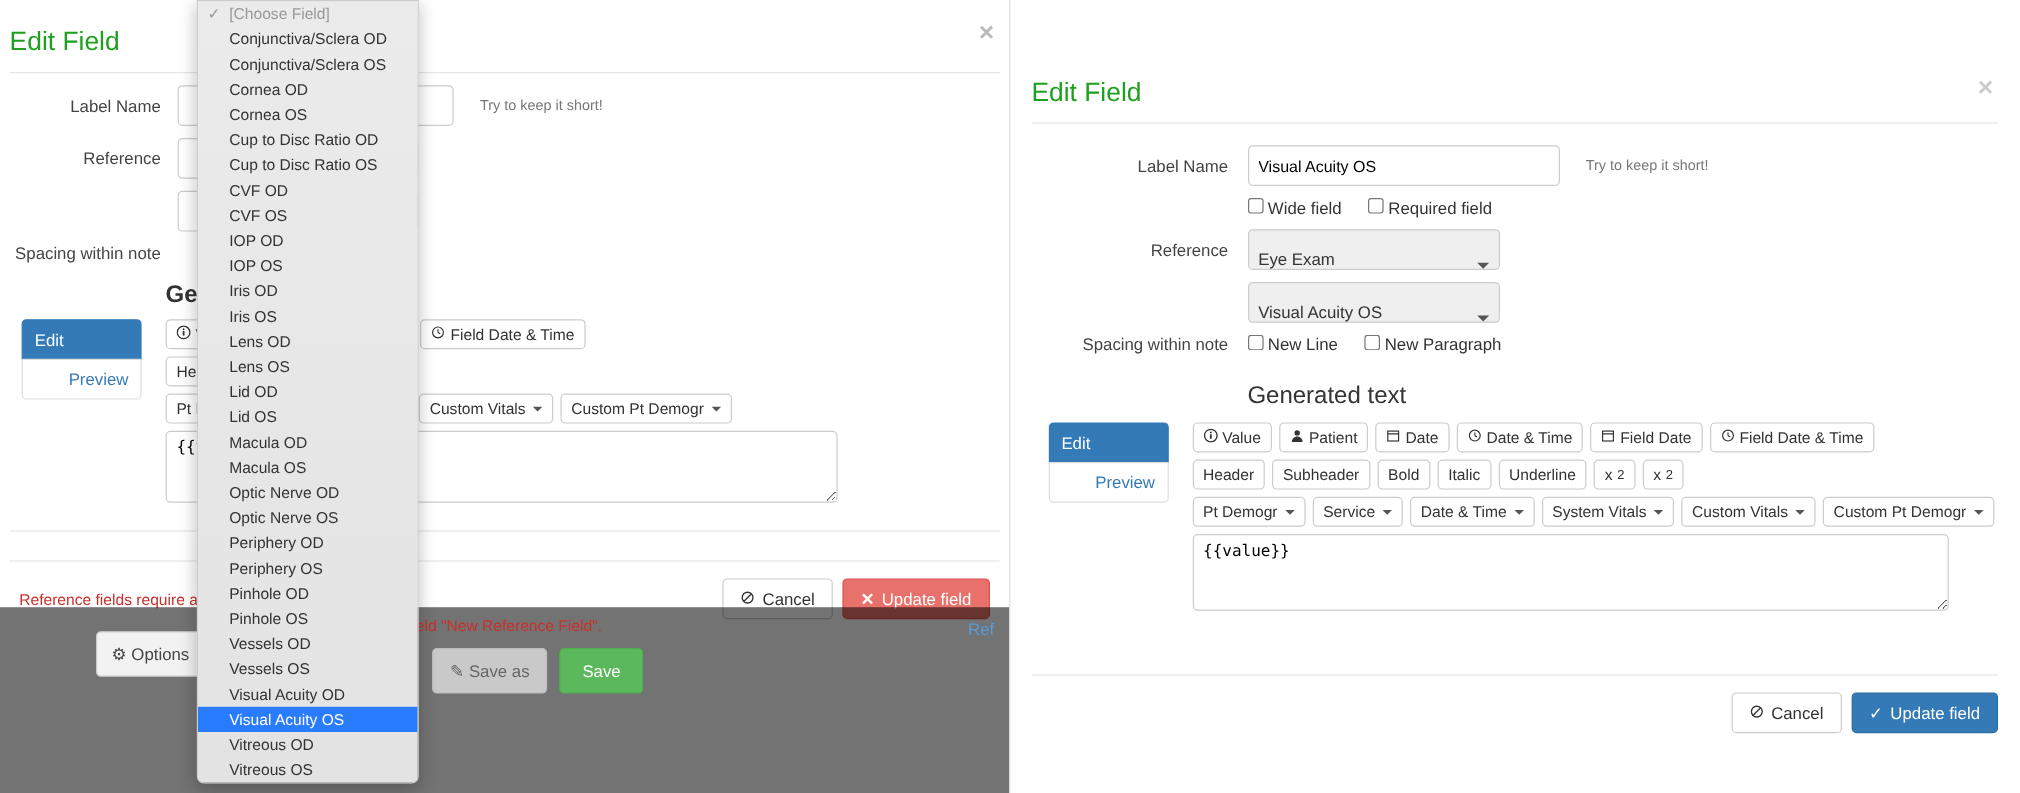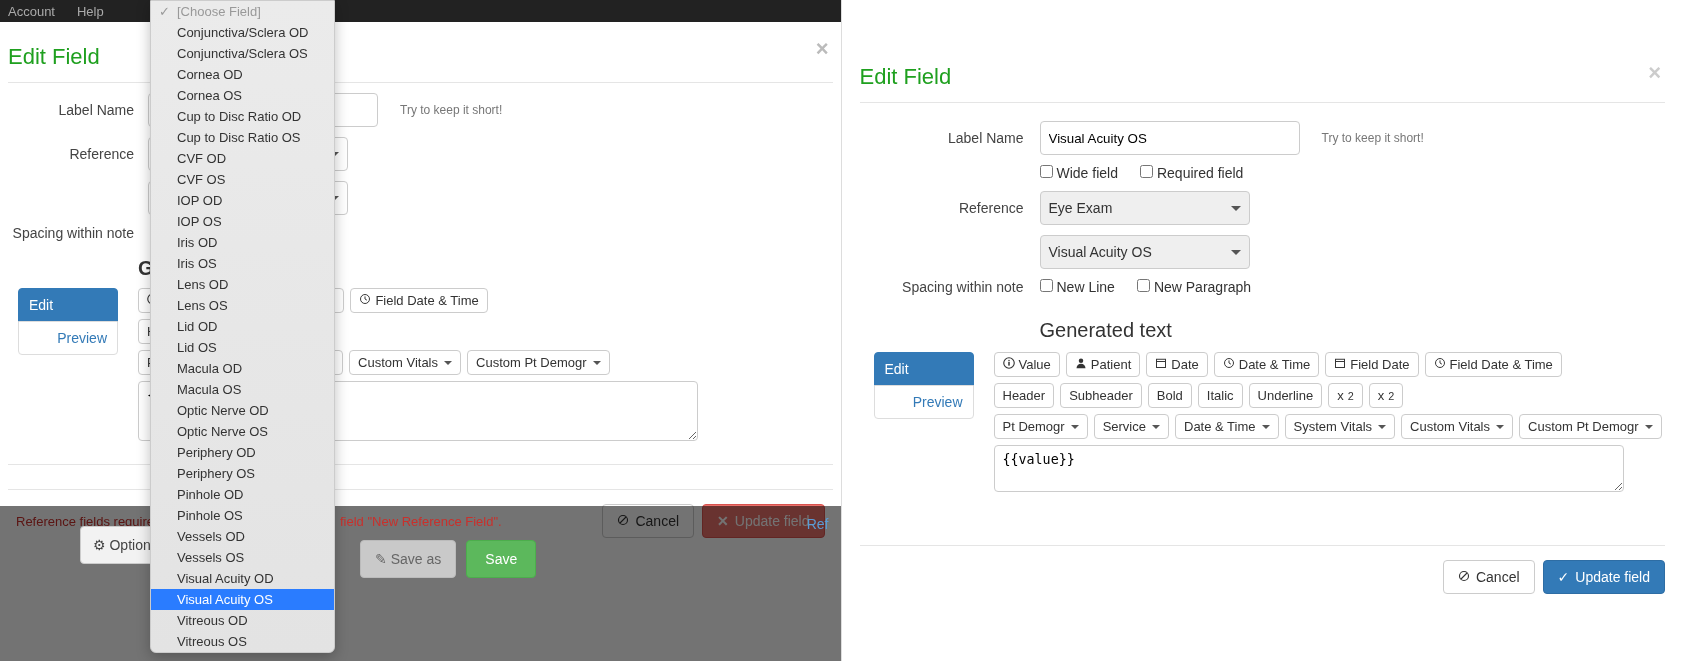--- a/index.html
+++ b/index.html
@@ -35,54 +35,50 @@
   .warn { color: #c9302c; font-size: 13px; }
   .btn { border: 1px solid #ccc; border-radius: 4px; padding: 8px 14px; background: #fff; cursor: pointer; display: inline-flex; align-items: center; gap: 6px; }
   .btn-red { background: #e9716b; border-color: #d9534f; color: #fff; }
   .btn-blue { background: #337ab7; border-color: #2e6da4; color: #fff; }
   .left-dim-bottom { position: absolute; left: 0; right: 0; bottom: 0; height: 155px; background: rgba(0,0,0,0.55); display: flex; align-items: center; justify-content: center; gap: 8px; overflow: hidden; }
   .dim-box { background: #f2f2f2; border: 1px solid #ccc; border-radius: 4px; padding: 10px 12px; color: #444; }
   .dim-save { background: #5cb85c; border-color: #4cae4c; color: #fff; padding: 10px 18px; border-radius: 4px; border: 1px solid #4cae4c; }
   .dim-saveas { background: #c9c9c9; color: #666; padding: 10px 14px; border-radius: 4px; border: 1px solid #bbb; display: inline-flex; align-items: center; gap: 4px; }
   .dim-undo { background: #fff; padding: 10px 14px; border-radius: 4px; border: 1px solid #ccc; }
   
-  .dropdown { position: absolute; top: 0; left: 150px; width: 185px; background: linear-gradient(#ebebeb,#e3e3e3); border: 1px solid #ccc; border-radius: 0 0 6px 6px; box-shadow: 0 4px 14px rgba(0,0,0,0.25); z-index: 50; max-height: 660px; overflow-y: auto; }
+  .dropdown { position: absolute; top: 0; left: 164px; width: 185px; background: linear-gradient(#ebebeb,#e3e3e3); border: 1px solid #ccc; border-radius: 0 0 6px 6px; box-shadow: 0 4px 14px rgba(0,0,0,0.25); z-index: 50; max-height: 660px; overflow-y: auto; }
   .dropdown .dd-item { padding: 3px 10px 3px 26px; font-size: 13px; color: #333; cursor: pointer; white-space: nowrap; position: relative; }
   .dropdown .dd-item.placeholder { color: #999; }
   .dropdown .dd-item.placeholder::before { content: "✓"; position: absolute; left: 8px; color: #999; }
   .dropdown .dd-item.selected { background: #2a7cff; color: #fff; }
   
   .icon { width: 12px; height: 12px; display: inline-block; }
   svg { display: block; }
   
   .right-inner { padding: 20px 18px 0 18px; position: relative; }
   .right-title { color: #1fa01f; font-size: 22px; font-weight: 400; padding: 44px 0 8px 0; }
   .right-close { position: absolute; top: 60px; right: 22px; color: #ccc; font-size: 22px; font-weight: bold; cursor: pointer; }
   .right-form { margin-top: 18px; }
   .right-row { display: flex; align-items: center; margin: 10px 0; }
   .right-label { width: 180px; text-align: right; padding-right: 16px; color: #444; }
   .chk { margin-right: 4px; }
   .chk-label { margin-right: 22px; }
-  .select-box { border: 1px solid #ccc; border-radius: 4px; height: 34px; width: 210px; padding: 0 8px; background: #efefef; display: flex; align-items: center; justify-content: space-between; }
+  .select-box { border: 1px solid #ccc; border-radius: 4px; height: 34px; width: 210px; padding: 0 8px; background: #efefef; display: flex; align-items: flex-end; justify-content: space-between; }
   .gen-head-r { font-size: 20px; font-weight: 400; padding: 14px 0 10px 180px; }
   .gen-body-r { display: flex; gap: 20px; padding-left: 14px; }
   .tab-col-r { width: 100px; margin-left: 0; }
-  .textarea-r { width: 630px; height: 47px; }
+  .textarea-r { width: 630px; height: 64px; }
   .footer-right { display: flex; justify-content: flex-end; gap: 8px; border-top: 1px solid #e5e5e5; padding: 14px 0; margin-top: 50px; }
 </style>
 </head>
 <body>
 
 <div class="wrap">
 
   <div class="pane pane-left">
-    <div class="topbar">
-      <span>Account</span>
-      <span>Help</span>
-    </div>
     <div class="left-inner">
       <div class="close-x">×</div>
       <div class="left-title">Edit Field</div>
       <hr class="left-hr">
       <div class="form-row">
         <div class="form-label">Label Name</div>
         <input class="text-input" type="text" style="">
         <span class="hint">Try to keep it short!</span>
       </div>
       <div class="form-row">

